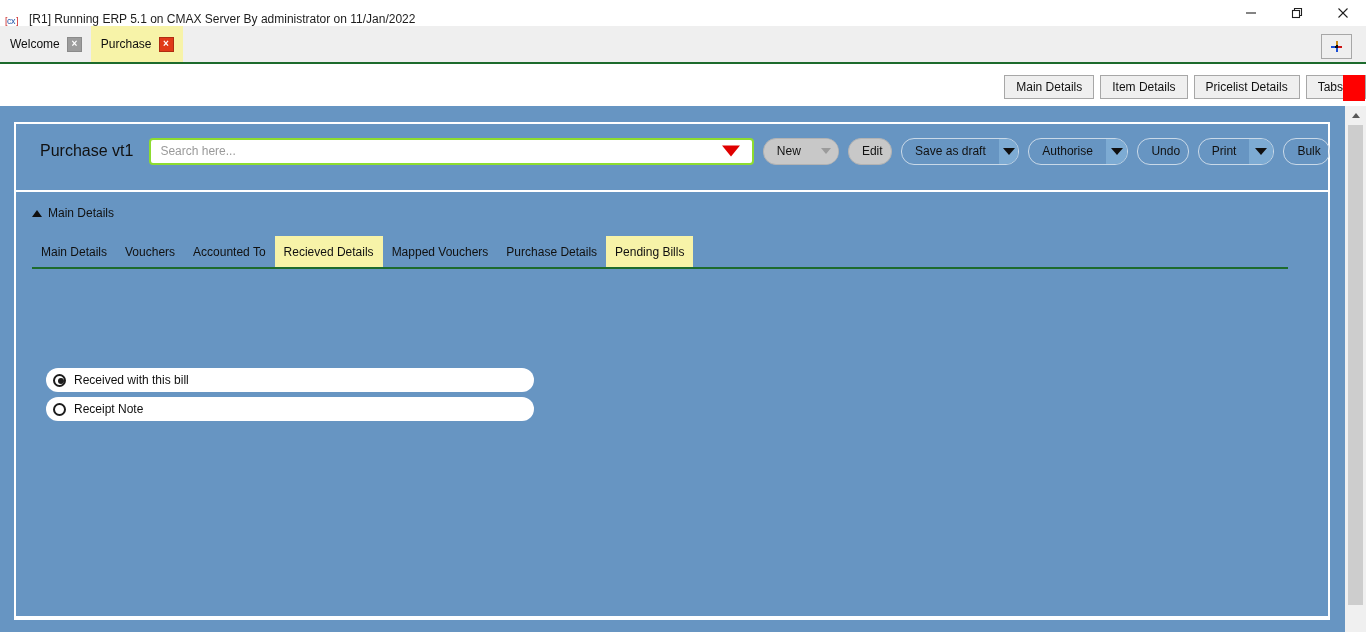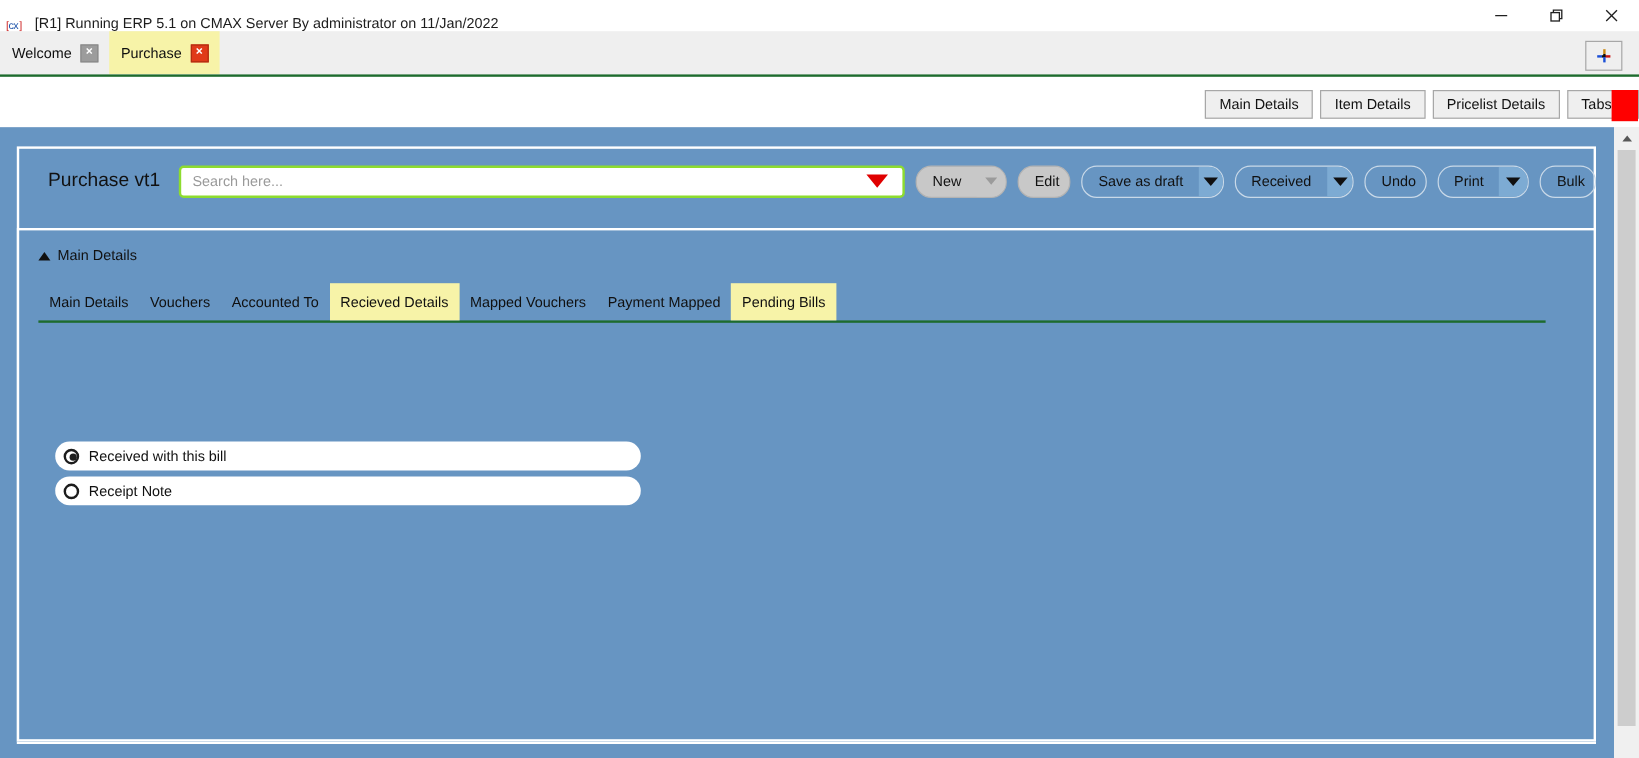--- a/index.html
+++ b/index.html
@@ -384,21 +384,21 @@
       </div>
 
       <div class="act-btn ghost">
         <span class="txt">Save as draft</span>
         <span class="split">
           <span class="caret-dn"></span>
         </span>
       </div>
 
       <div class="act-btn ghost">
-        <span class="txt">Received</span>
+        <span class="txt">Authorise</span>
         <span class="split">
           <span class="caret-dn"></span>
         </span>
       </div>
 
       <div class="act-btn ghost">
         <span class="txt">Undo</span>
       </div>
 
       <div class="act-btn ghost">
@@ -419,21 +419,21 @@
         <span class="caret-up"></span>
         <span>Main Details</span>
       </div>
 
       <div class="tabrow">
         <div class="dtab">Main Details</div>
         <div class="dtab">Vouchers</div>
         <div class="dtab">Accounted To</div>
         <div class="dtab hl">Recieved Details</div>
         <div class="dtab">Mapped Vouchers</div>
-        <div class="dtab">Payment Mapped</div>
+        <div class="dtab">Purchase Details</div>
         <div class="dtab hl">Pending Bills</div>
       </div>
 
       <div class="radio-group">
         <div class="radio-opt wide">
           <span class="radio-mark on"></span>
           <span class="radio-lbl">Received with this bill</span>
         </div>
         <div class="radio-opt">
           <span class="radio-mark"></span>

